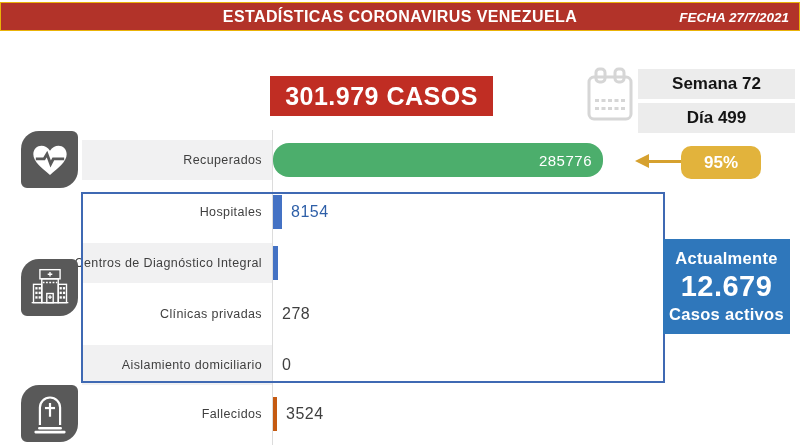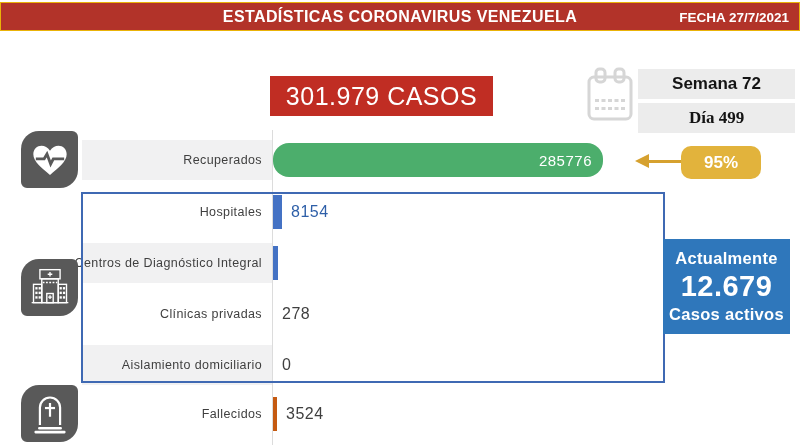--- a/index.html
+++ b/index.html
@@ -5,33 +5,33 @@
   html,body{margin:0;padding:0;background:#fff;}
   .stage{position:relative;width:800px;height:445px;background:#fff;overflow:hidden;
          font-family:"Liberation Sans",sans-serif;}
 
   
   .topbar{position:absolute;top:2px;left:0;width:798px;height:27px;background:#b23329;
           border:1px solid #eab308;}
   .title{position:absolute;left:50%;top:50%;transform:translate(-50%,-50%);
          color:#fff;font-weight:700;font-size:16px;letter-spacing:.4px;white-space:nowrap;}
   .fecha{position:absolute;right:10px;top:50%;transform:translateY(-50%);
-         color:#fff;font-weight:700;font-size:13.5px;white-space:nowrap;}
+         color:#fff;font-weight:700;font-style:italic;font-size:13.5px;white-space:nowrap;}
 
   
   .casos{position:absolute;left:270px;top:76px;width:223px;height:40px;background:#c02d23;
-         color:#fff;font-weight:400;font-size:25px;display:flex;align-items:center;
+         color:#fff;font-weight:700;font-size:25px;display:flex;align-items:center;
          justify-content:center;letter-spacing:.5px;}
 
   
   .cal{position:absolute;left:585px;top:66px;}
   .weekbox,.daybox{position:absolute;left:638px;width:157px;height:30px;background:#ececec;
          color:#141414;font-weight:700;font-size:17px;display:flex;align-items:center;justify-content:center;}
   .weekbox{top:69px;}
-  .daybox{top:103px;font-family:Liberation Serif, serif;}
+  .daybox{top:103px;}
 
   
   .axis{position:absolute;left:272px;top:130px;width:1px;height:315px;background:#dcdcdc;}
   .row{position:absolute;left:0;width:652px;height:52px;}
   .band{position:absolute;left:82px;top:6px;width:190px;height:40px;background:#f1f1f2;}
   .rlabel{position:absolute;left:60px;top:0;width:202px;height:52px;display:flex;align-items:center;
           justify-content:flex-end;font-size:12.5px;color:#3f3f3f;letter-spacing:.4px;white-space:nowrap;}
   .bar{position:absolute;left:273px;top:9px;height:34px;}
   .invalue{position:absolute;right:11px;top:50%;transform:translateY(-50%);
            color:#fff;font-size:15px;letter-spacing:.5px;}

